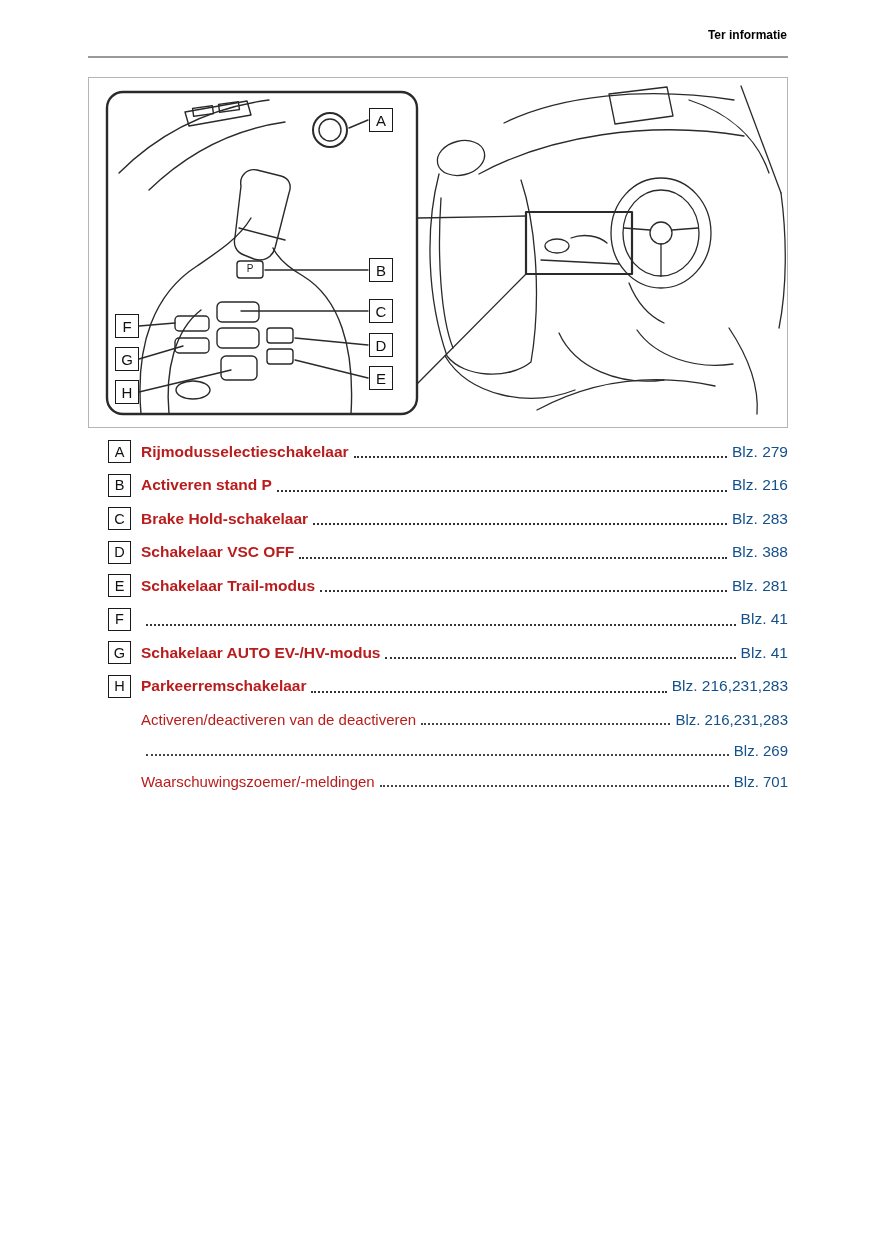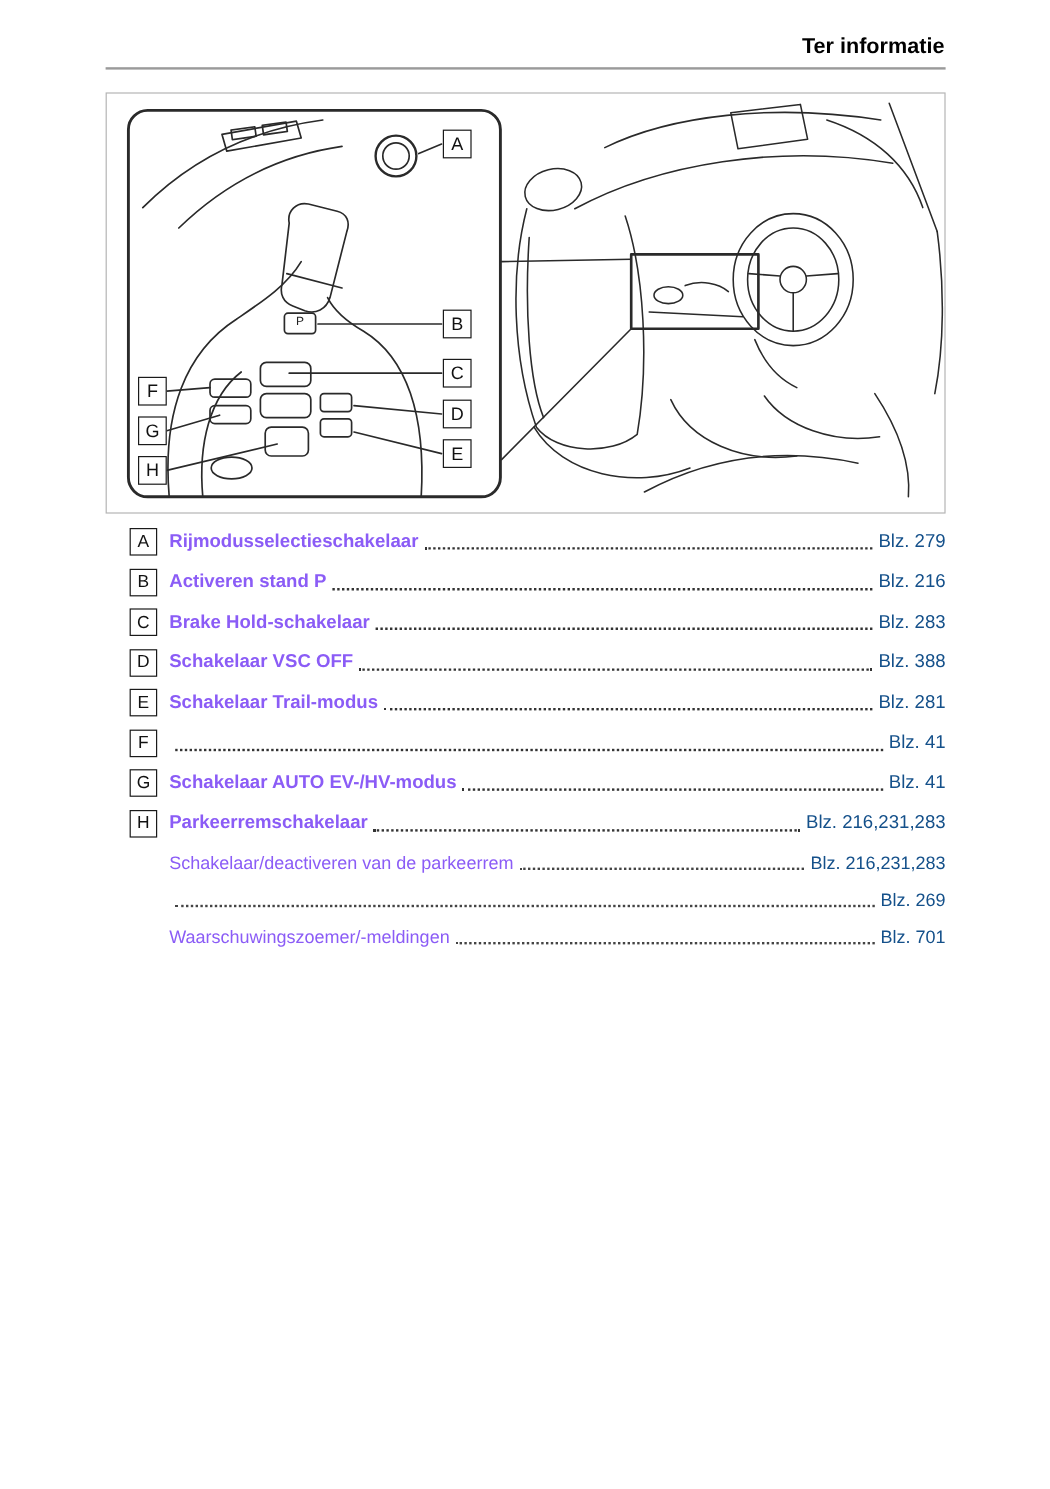--- a/index.html
+++ b/index.html
@@ -9,21 +9,21 @@
     font-family:"Liberation Sans", sans-serif;
     color:#111;
     position:relative;
     overflow:hidden;
   }
   .page { position:absolute; inset:0; }
 
   
   .header-title {
     position:absolute; top:28px; right:88px;
-    font-size:18px; font-weight:bold; color:#000;
+    font-size:12px; font-weight:bold; color:#000;
   }
   .header-rule {
     position:absolute; top:56px; left:88px; width:700px;
     height:2px; background:#9a9a9a;
   }
 
   
   .figure {
     position:absolute; top:77px; left:88px;
     width:700px; height:351px;
@@ -49,21 +49,21 @@
     padding-left:20px;
     font-size:15.5px;
   }
   .toc-row .letter-box {
     flex:0 0 auto;
     width:23px; height:23px;
     border:1.5px solid #1a1a1a;
     display:flex; align-items:center; justify-content:center;
     font-size:14.5px; margin-right:10px; background:#fff;
   }
-  .toc-label { white-space:nowrap; color:#8b5cf6; }
+  .toc-label { white-space:nowrap; color:#b91c1c; }
   .toc-row.main .toc-label { font-weight:bold; }
   .leader {
     flex:1 1 auto; height:0;
     border-bottom:2.2px dotted #333;
     margin:0 5px 5px 5px;
     align-self:flex-end;
   }
   .page-ref { white-space:nowrap; color:var(--link-blue, #14508a); }
   .toc-row.main .page-ref { font-weight:normal; }
   .toc-row.sub {
@@ -226,21 +226,21 @@
     </div>
 
     <div class="toc-row main">
       <span class="letter-box">H</span>
       <span class="toc-label">Parkeerremschakelaar</span>
       <span class="leader"></span>
       <span class="page-ref">Blz. 216,231,283</span>
     </div>
 
     <div class="toc-row sub">
-      <span class="toc-label">Schakelaar/deactiveren van de parkeerrem</span>
+      <span class="toc-label">Activeren/deactiveren van de deactiveren</span>
       <span class="leader"></span>
       <span class="page-ref">Blz. 216,231,283</span>
     </div>
 
     <div class="toc-row sub">
       <span class="leader"></span>
       <span class="page-ref">Blz. 269</span>
     </div>
 
     <div class="toc-row sub">

